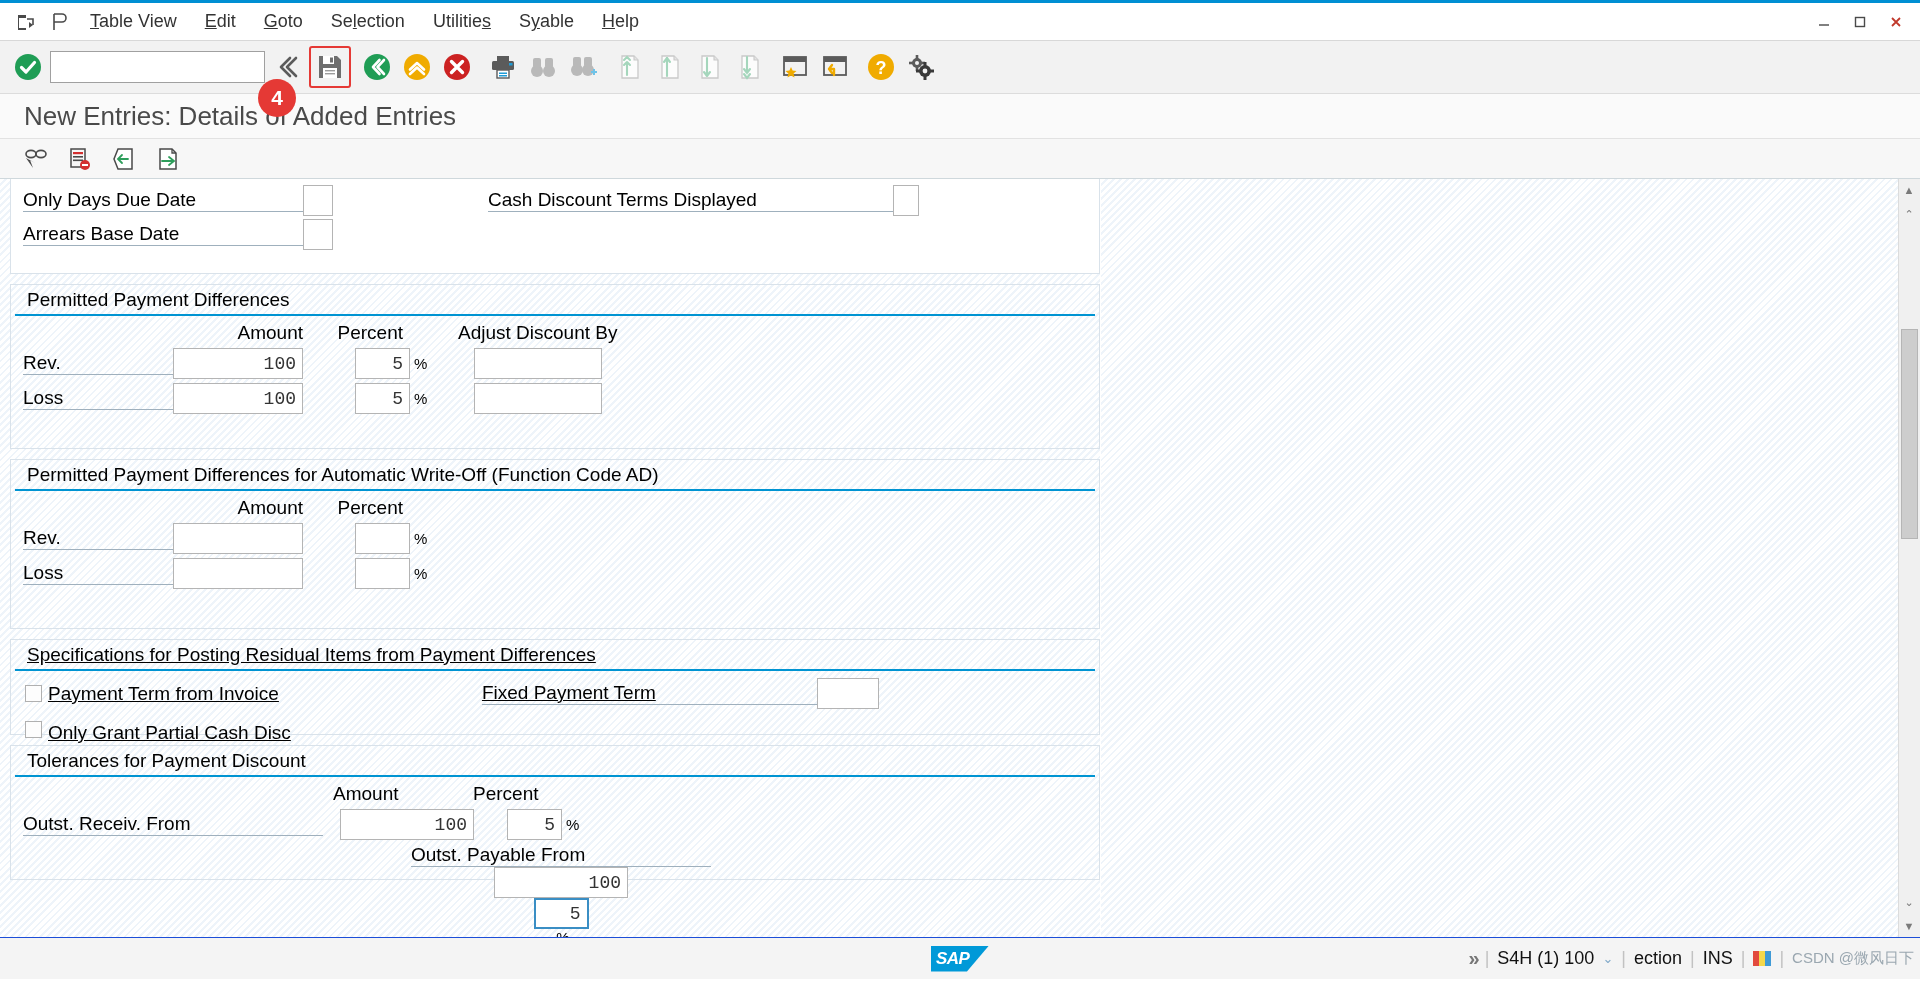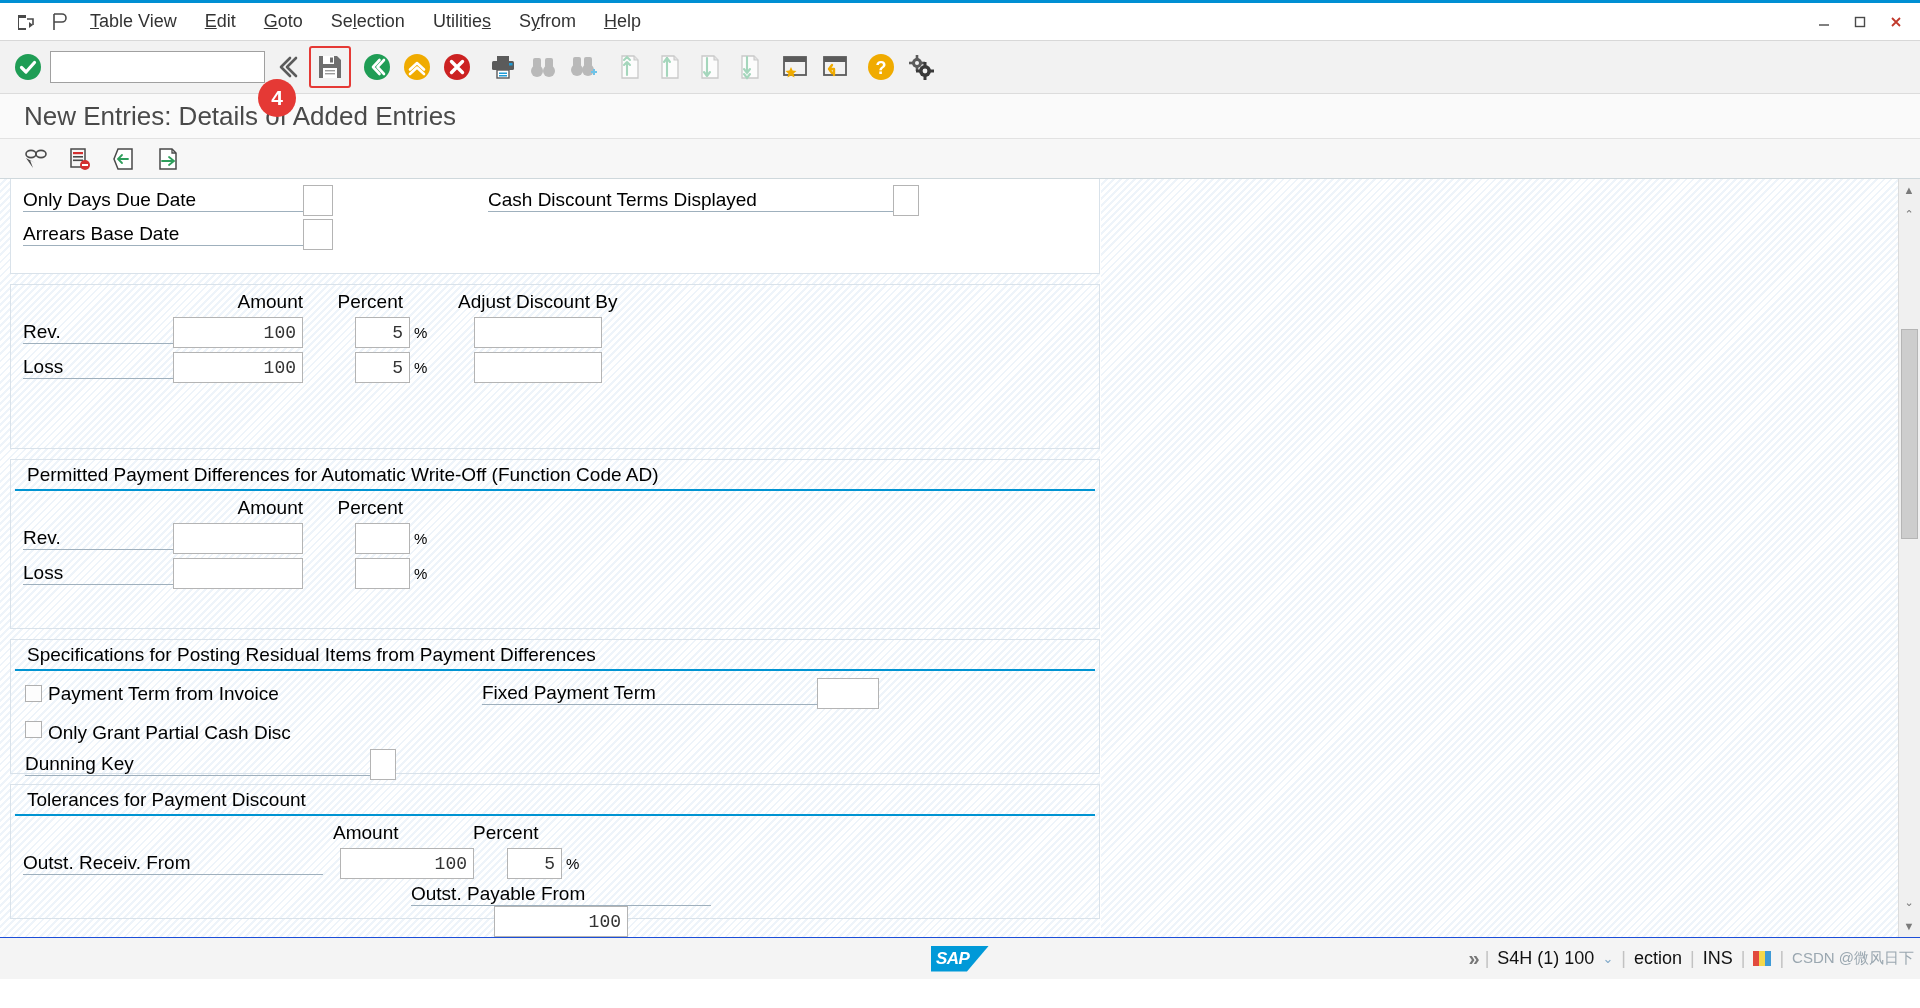--- a/index.html
+++ b/index.html
@@ -287,21 +287,21 @@
       <path d="M4 2 V18" stroke="#4a4a4a" stroke-width="1.6" fill="none"></path>
       <path d="M4 2 H12 A4 4 0 0 1 12 10 H4" stroke="#4a4a4a" stroke-width="1.6" fill="none"></path>
     </svg>
   </div>
 
   <div class="menu-item"><u>T</u><span>able View</span></div>
   <div class="menu-item"><u>E</u><span>dit</span></div>
   <div class="menu-item"><u>G</u><span>oto</span></div>
   <div class="menu-item">Se<u>l</u><span>ection</span></div>
   <div class="menu-item">Utilitie<u>s</u></div>
-  <div class="menu-item">S<u>y</u><span>from</span></div>
+  <div class="menu-item">S<u>y</u><span>able</span></div>
   <div class="menu-item"><u>H</u><span>elp</span></div>
 
   <div class="win-ctrls">
     <div class="win-btn">
       <svg width="14" height="14" viewBox="0 0 14 14">
           <path d="M2 10 H12" stroke="#4a4a4a" stroke-width="1.4"></path>
         </svg>
     </div>
     <div class="win-btn">
       <svg width="14" height="14" viewBox="0 0 14 14">
@@ -539,20 +539,21 @@
       </div>
       <div class="row" style="padding:3px 0 0 12px;">
         <div style="width:280px;" class="label-underline">
           <span class="fld-label">Arrears Base Date</span>
         </div>
         <input class="inp" style="width: 30px;" value="">
       </div>
     </div>
 
     <div class="panel hatched" style="height:165px;">
+      <div class="group-title">Permitted Payment Differences</div>
       <div class="row" style="padding:6px 0 0 12px;">
         <div style="width:150px;"></div>
         <div style="width:130px; text-align:right;">
           <span class="fld-hdr">Amount</span>
         </div>
         <div style="width:20px;"></div>
         <div style="width:80px; text-align:right;">
           <span class="fld-hdr">Percent</span>
         </div>
         <div style="width:55px;"></div>
@@ -613,21 +614,21 @@
         <div style="width:150px;" class="label-underline">
           <span class="fld-label">Loss</span>
         </div>
         <input class="inp num" style="width: 130px;" value="">
         <div style="width:52px;"></div>
         <input class="inp num" style="width: 55px;" value="">
         <span class="pct">%</span>
       </div>
     </div>
 
-    <div class="panel hatched" style="height:135px;">
+    <div class="panel hatched" style="height:96px;text-decoration:underline;">
       <div class="group-title">Specifications for Posting Residual Items from Payment Differences</div>
 
       <div class="row" style="padding:7px 0 0 14px;">
         <span class="chk"></span>
         <span class="fld-label" style="margin-left:6px;">Payment Term from Invoice</span>
         <div style="width:203px;"></div>
         <div style="width:335px;" class="label-underline">
           <span class="fld-label">Fixed Payment Term</span>
         </div>
         <input class="inp" style="width: 62px;" value="">

